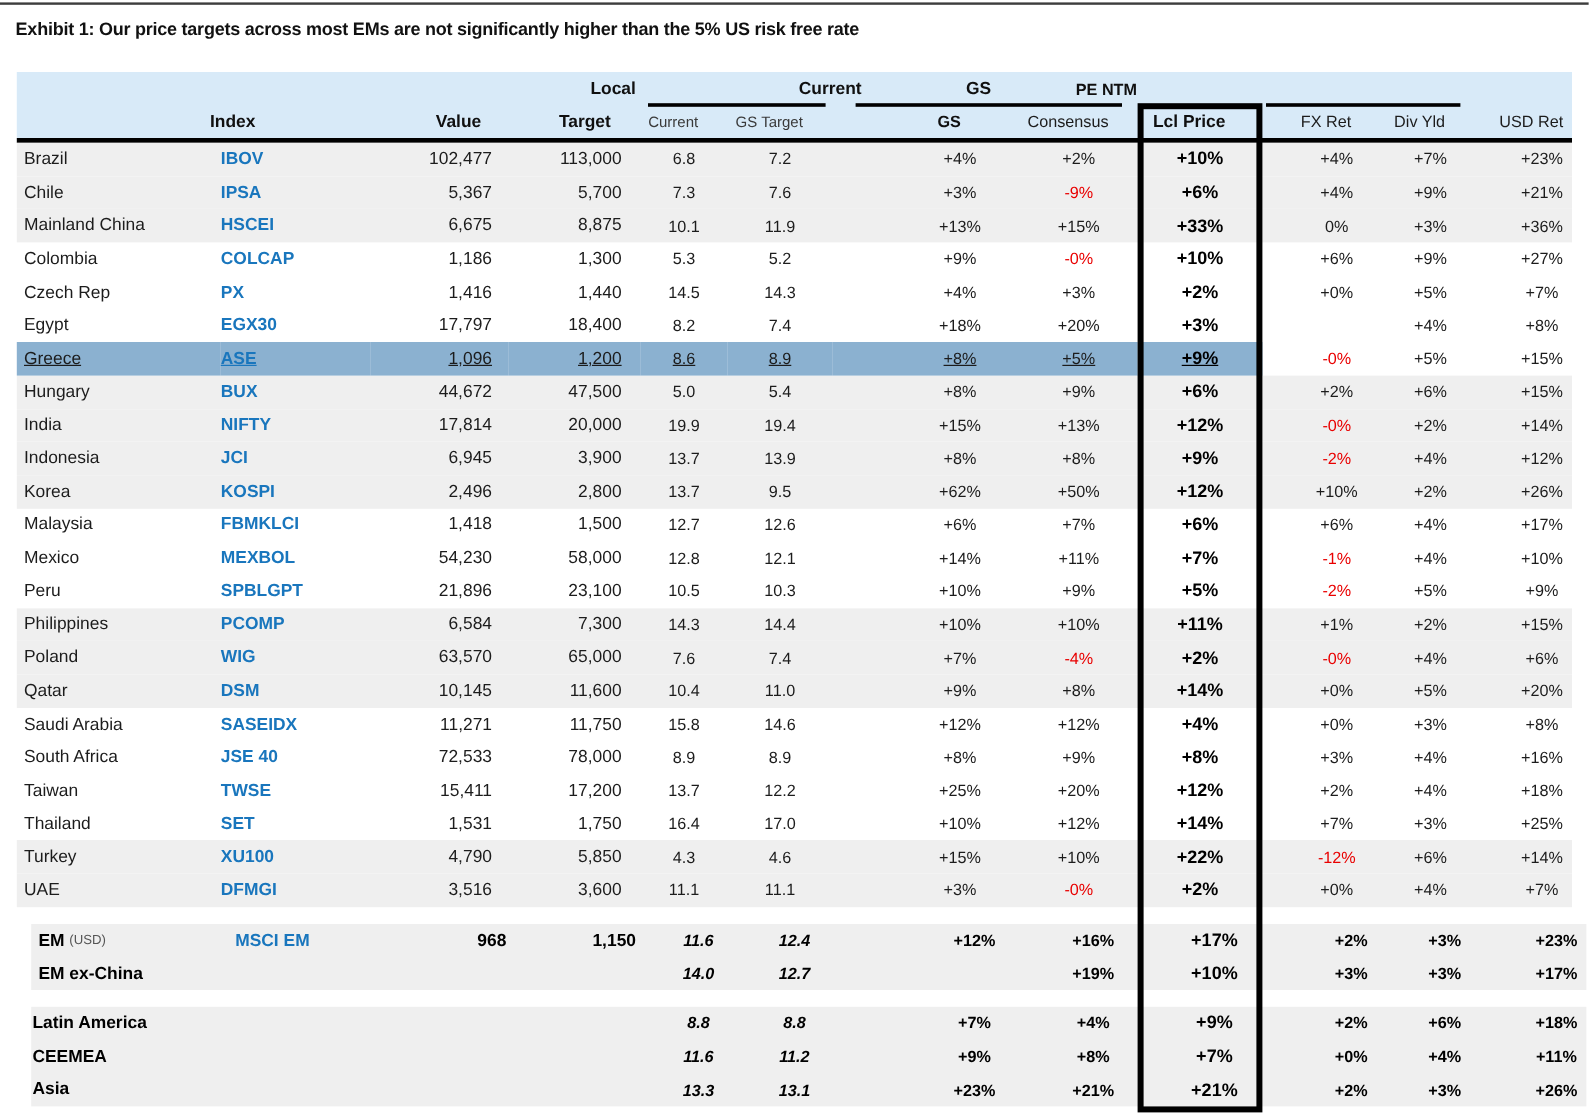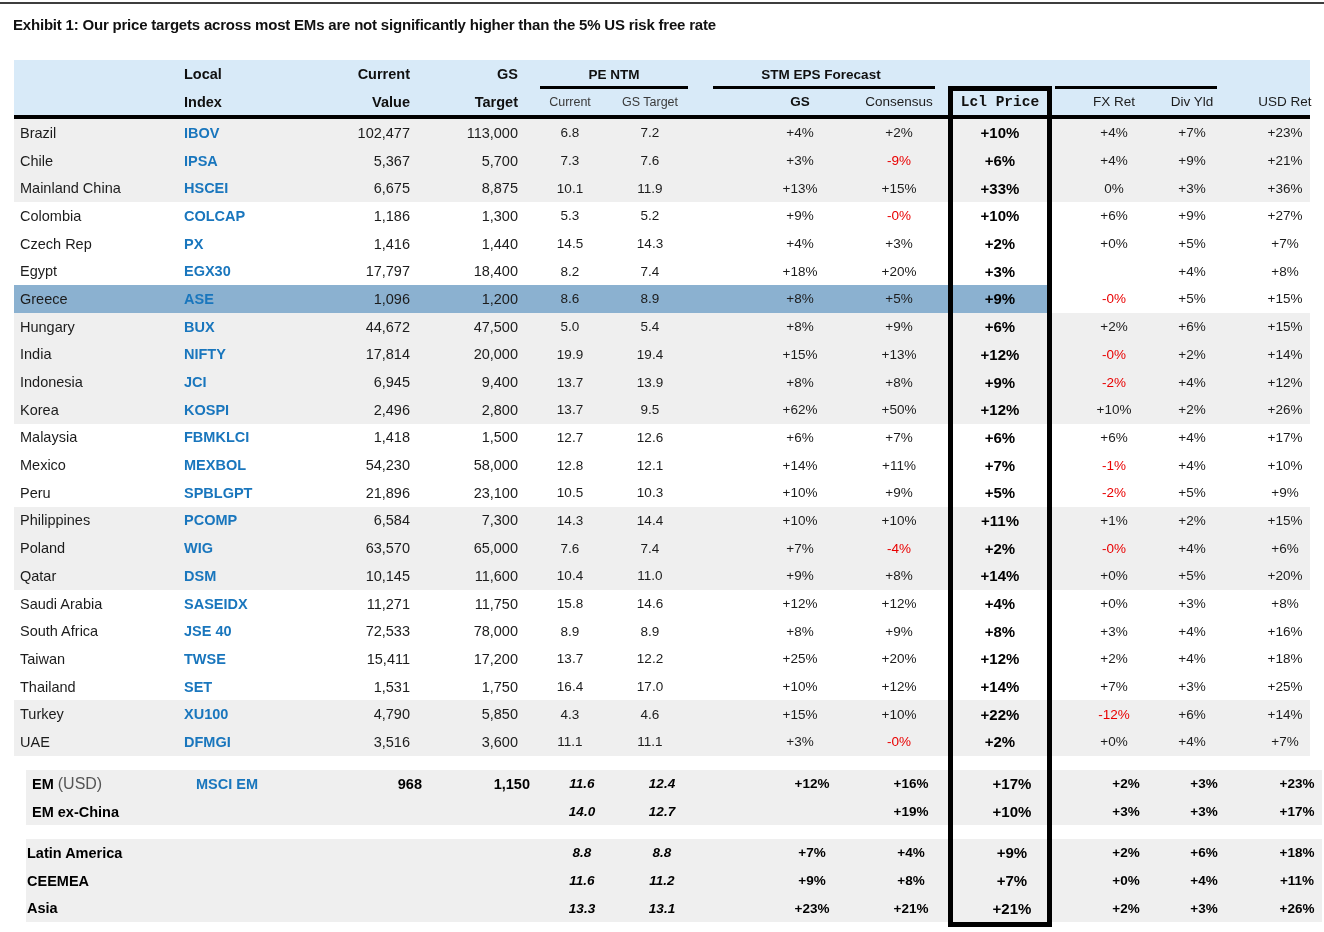--- a/index.html
+++ b/index.html
@@ -8,21 +8,21 @@
     font-family:"Liberation Sans","DejaVu Sans",sans-serif;
     -webkit-font-smoothing:antialiased;
   }
   .top-rule{position:absolute;left:0;top:2px;width:1324px;height:2px;background:#3d3d3d;}
   .title{position:absolute;left:13px;top:16px;font-size:15px;font-weight:bold;color:#111;letter-spacing:-0.2px;white-space:nowrap;}
 
   .tbl{position:absolute;left:14px;top:60px;width:1296px;height:870px;}
 
   
   .hdr{position:absolute;left:0;top:0;width:1296px;height:55px;background:var(--header-bg);}
-  .hr{display:flex;width:1296px;}
+  .hr{display:flex;width:1296px;justify-content:center;}
   .hr1{height:28px;}
   .hr2{height:27px;}
   .sep{position:absolute;left:0;top:55px;width:1296px;height:4px;background:#000;}
   .ul{position:absolute;top:26px;height:2.5px;background:#000;}
   .ul-pe{left:526px;width:148px;}
   .ul-eps{left:699px;width:222px;}
   .ul-ret{left:1041px;width:162px;}
 
   
   .c{display:flex;align-items:center;justify-content:center;box-sizing:border-box;height:100%;
@@ -40,37 +40,37 @@
   .c10{width:84px;padding-right:16px;}
   .c11{width:86px;}
 
   
   .b{font-weight:bold;color:#101010;}
   .gpe{width:160px;}
   .geps{width:254px;}
   .gret{width:362px;font-style:italic;font-size:15px;}
   .hsub{font-size:12.5px;color:#3a3a3a;}
   .hr .c1{color:#101010;}
-  .hr2 .c8{font-size:14.5px;font-family:Liberation Mono, monospace;}
+  .hr2 .c8{font-size:14.5px;}
 
   
   #body{position:absolute;left:0;top:59px;width:1296px;}
   .row{display:flex;width:1296px;height:27.7px;}
   .shade{background:var(--band);}
-  .hl .c:nth-child(-n+9){background:var(--hl);}
+  .hl .c:nth-child(-n+9){background:var(--hl);text-decoration:underline;}
   .neg{color:var(--red);}
 
   
   .block{position:absolute;left:12px;width:1296px;background:var(--band);}
   #summary{top:710px;}
   #region{top:779px;}
   .agg .c{font-weight:bold;color:#000;}
   .agg .c1{color:var(--blue);}
   .agg .c4,.agg .c5{font-size:13.5px;font-style:italic;}
-  .suffix{font-weight:normal;color:#555;font-size:16px;margin-left:4px;}
+  .suffix{font-weight:normal;color:#555;font-size:11px;margin-left:4px;}
   .regionrow .c0{padding-left:1px;}
 
   
   .lclbox{position:absolute;left:934px;top:26px;width:104px;height:841px;
           border:5px solid #000;box-sizing:border-box;pointer-events:none;}
 </style>
 </head>
 <body>
 
 <div class="top-rule"></div>
@@ -78,21 +78,20 @@
 
 <div class="tbl">
 
   <div class="hdr">
     <div class="hr hr1">
       <div class="c c0"></div>
       <div class="c c1 b">Local</div>
       <div class="c c2 b">Current</div>
       <div class="c c3 b">GS</div>
       <div class="c gpe b">PE NTM</div>
-      <div class="c geps b">STM EPS Forecast</div>
     </div>
     <div class="hr hr2">
       <div class="c c0"></div>
       <div class="c c1 b">Index</div>
       <div class="c c2 b">Value</div>
       <div class="c c3 b">Target</div>
       <div class="c c4 hsub">Current</div>
       <div class="c c5 hsub">GS Target</div>
       <div class="c c6 b">GS</div>
       <div class="c c7">Consensus</div>
@@ -232,21 +231,21 @@
         <div class="c c7">+13%</div>
         <div class="c c8">+12%</div>
         <div class="c c9 neg">-0%</div>
         <div class="c c10">+2%</div>
         <div class="c c11">+14%</div>
       </div>
       <div class="row shade">
         <div class="c c0">Indonesia</div>
         <div class="c c1">JCI</div>
         <div class="c c2">6,945</div>
-        <div class="c c3">9,400</div>
+        <div class="c c3">3,900</div>
         <div class="c c4">13.7</div>
         <div class="c c5">13.9</div>
         <div class="c c6">+8%</div>
         <div class="c c7">+8%</div>
         <div class="c c8">+9%</div>
         <div class="c c9 neg">-2%</div>
         <div class="c c10">+4%</div>
         <div class="c c11">+12%</div>
       </div>
       <div class="row shade">

